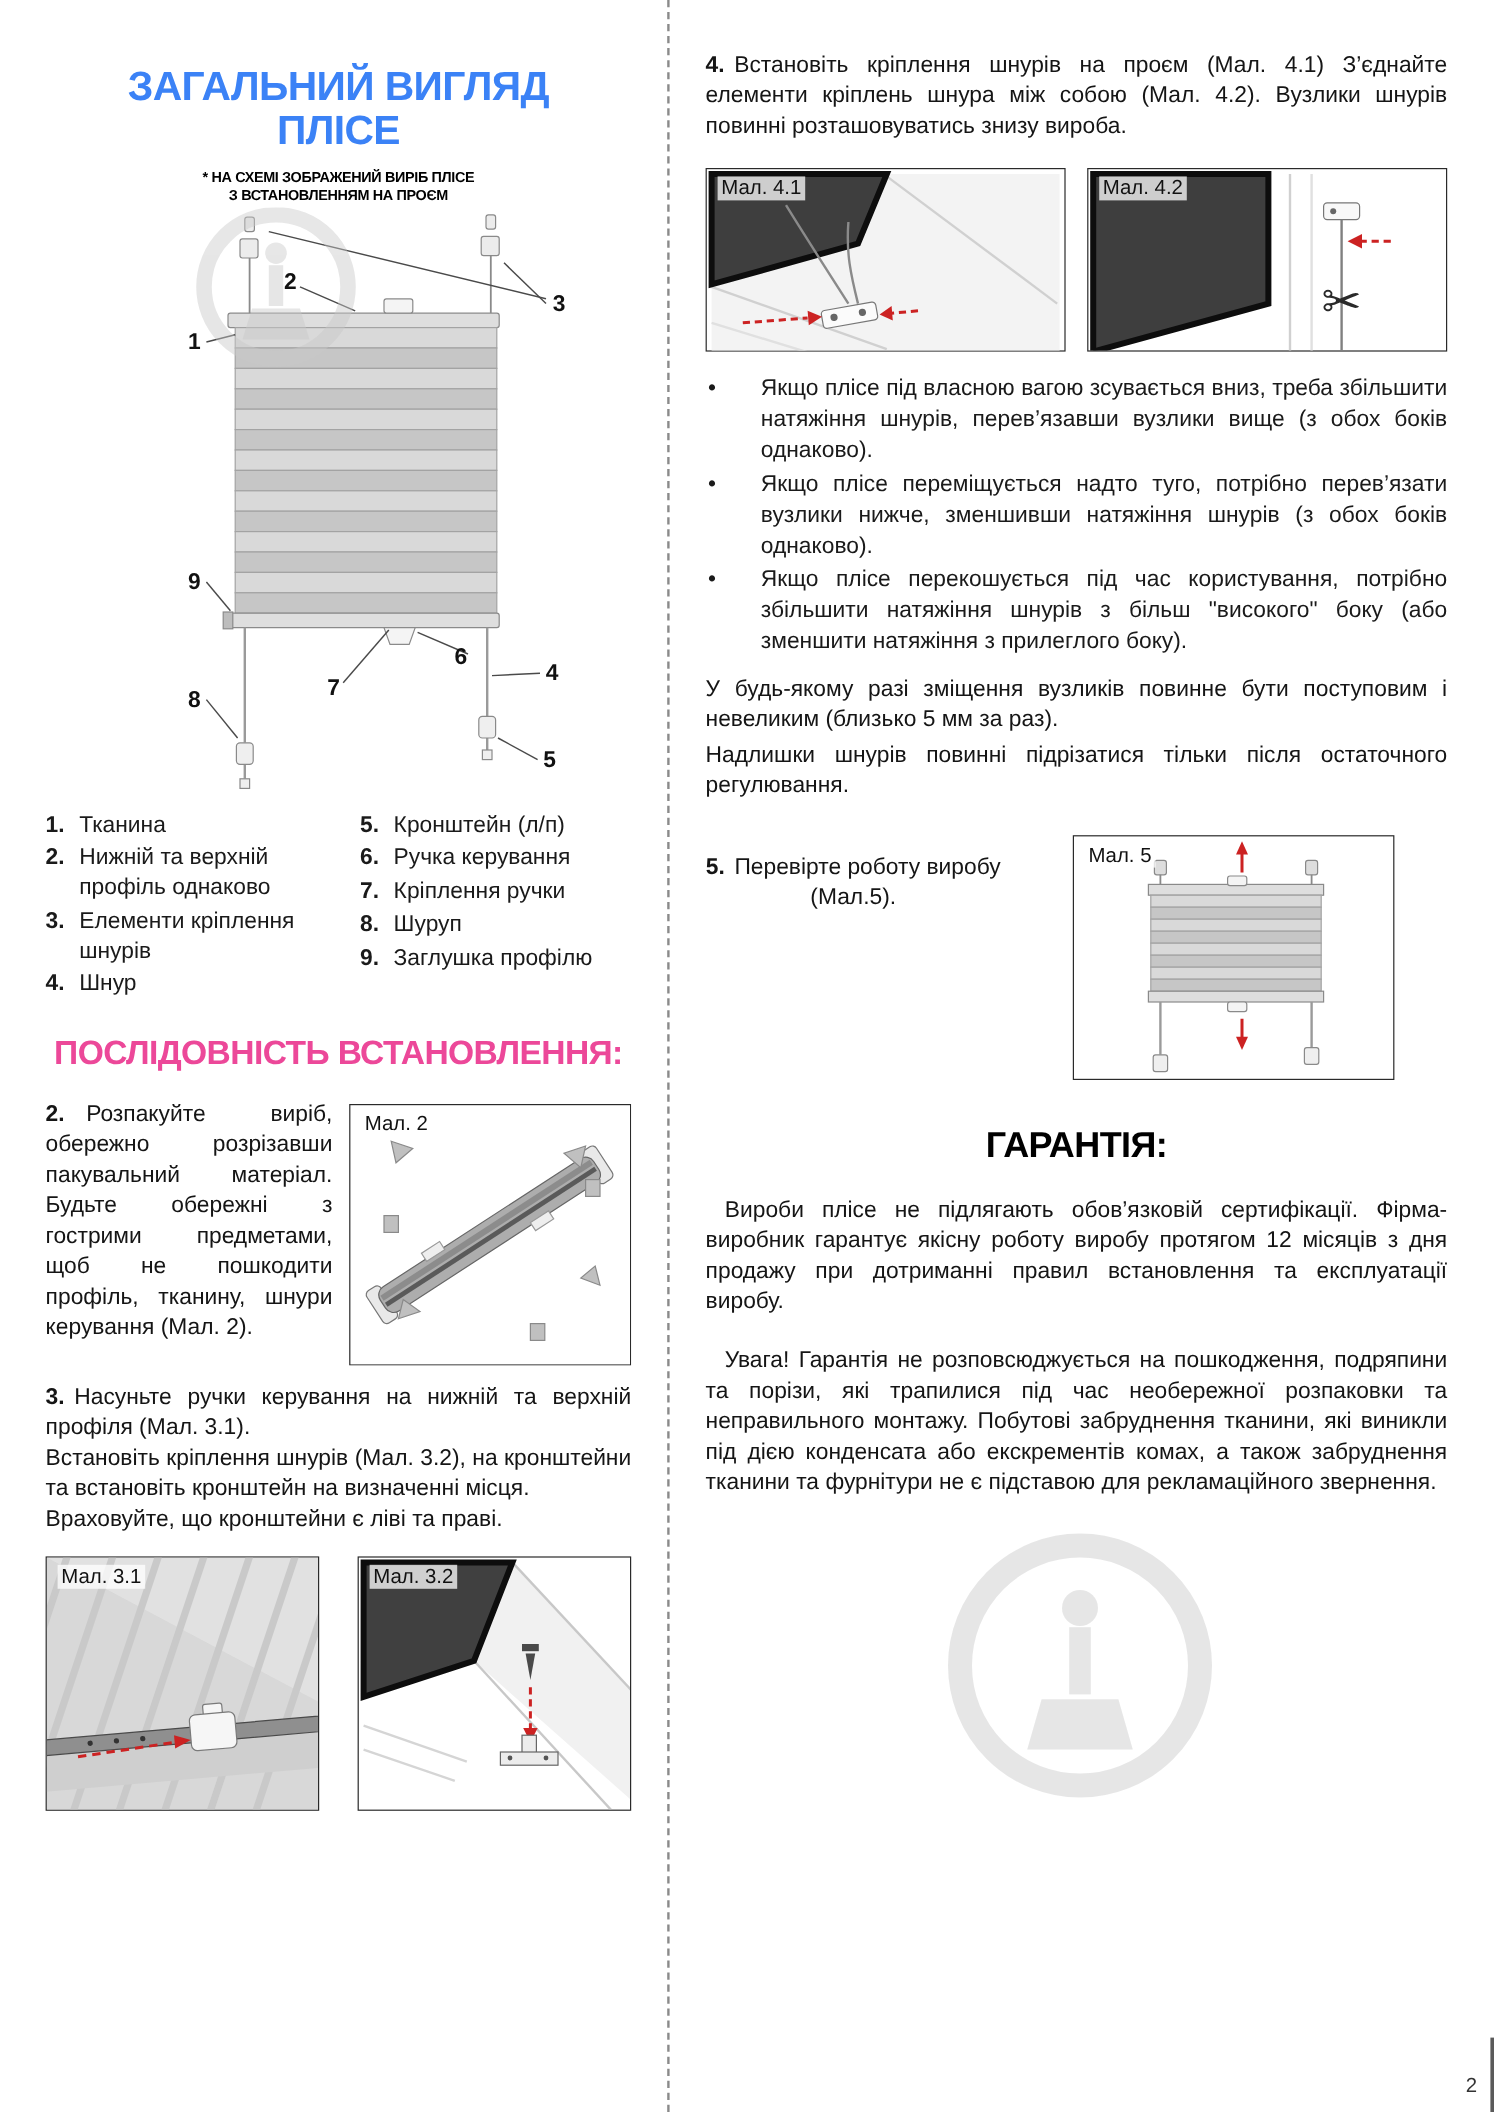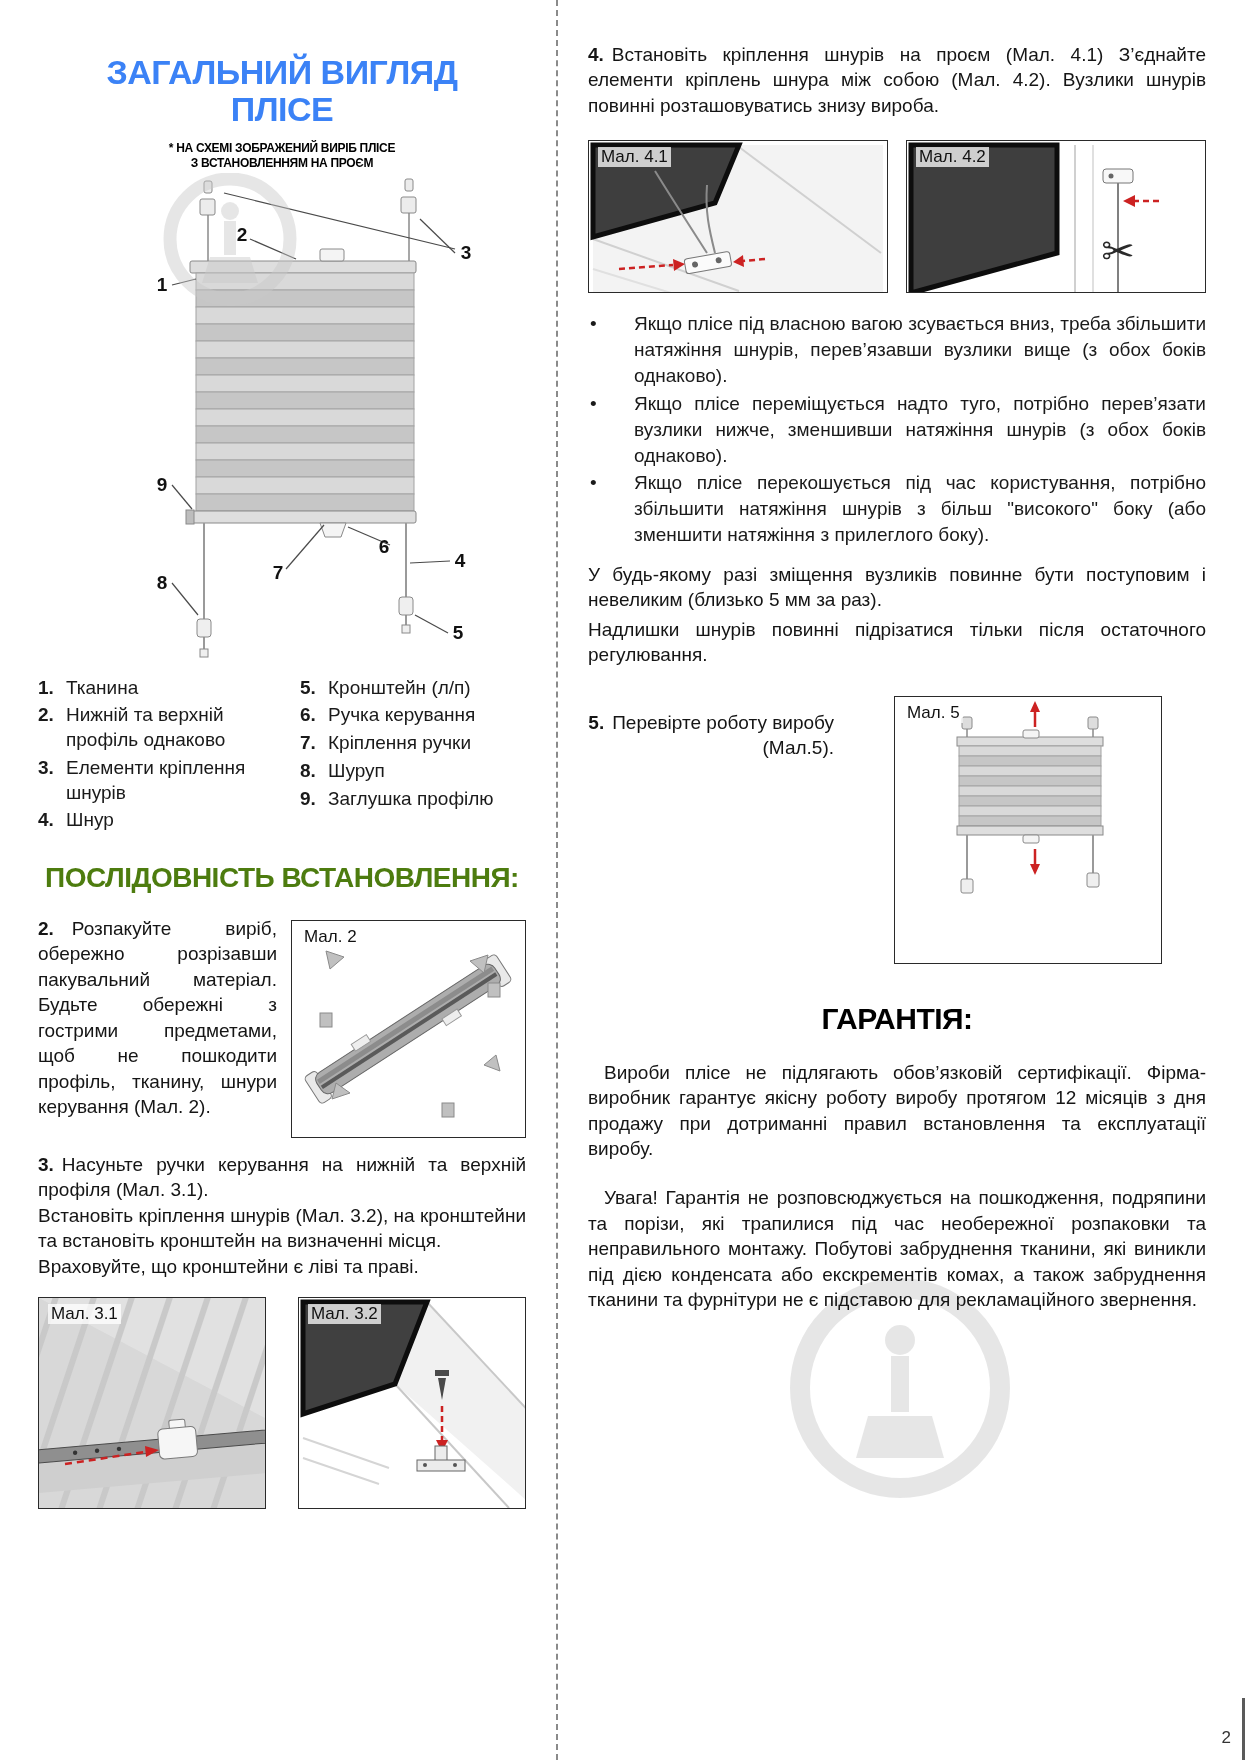--- a/index.html
+++ b/index.html
@@ -15,21 +15,21 @@
   h1.doc-title { margin-top:54px; text-align:center; font-size:34px; line-height:1.1;
                  font-weight:bold; letter-spacing:-0.5px; color:#3b82f6; }
   .subtitle { margin-top:12px; text-align:center; font-size:12px; font-weight:bold;
               line-height:1.25; color:#000; letter-spacing:-0.3px; }
 
   .body { font-size:19px; line-height:1.34; text-align:justify; color:#151515; }
   .stepnum { font-weight:bold; margin-right:8px; }
   .stepnum-wide { font-weight:bold; margin-right:18px; }
 
   .section-title { margin-top:26px; text-align:center; font-size:28px; font-weight:bold;
-                   letter-spacing:-0.5px; color:#4d7c0f; }
+                   letter-spacing:-0.5px; color:#ec4899; }
 
   .legend { display:flex; margin-top:8px; font-size:19px; line-height:1.3; }
   .legend-col1 { width:262px; }
   .legend-col2 { width:226px; }
   .legend-item { position:relative; padding-left:28px; margin-bottom:3px; }
   .legend-num { position:absolute; left:0; font-weight:bold; }
 
   .fig { position:relative; border:1px solid #2a2a2a; background:#fff; overflow:hidden; }
   .fig-label { position:absolute; top:6px; left:9px; font-size:17px; color:#111;
                background:rgba(255,255,255,0.75); padding:0 3px; z-index:2; }
@@ -49,21 +49,21 @@
   .bullets { margin-top:18px; }
   .bullet-row { display:flex; margin-bottom:2px; }
   .bullet-dot { width:46px; flex:0 0 46px; font-size:19px; line-height:1.36; text-align:left; padding-left:2px; }
   .bullet-text { flex:1; font-size:19px; line-height:1.36; text-align:justify; }
 
   .notes { margin-top:14px; }
   .notes p { margin-bottom:4px; }
 
   .step5-row { margin-top:28px; display:flex; }
   .step5-text { width:246px; margin-top:14px; }
-  .fig5 { width:268px; height:268px; margin-left:auto; margin-right:44px; }
+  .fig5 { width:268px; height:204px; margin-left:auto; margin-right:44px; }
 
   .warranty-title { margin-top:38px; text-align:center; font-size:30px; font-weight:bold;
                     letter-spacing:-0.5px; color:#000; }
   .warranty-p { margin-top:24px; text-indent:16px; }
 
   .watermark-bottom { position:absolute; left:770px; top:1258px; z-index:0; }
   .col-right { z-index:1; }
   .col-left { z-index:1; }
 
   .edge-mark { position:absolute; right:0; bottom:0; width:3px; height:62px; background:#5a5a5a; }
@@ -379,21 +379,21 @@
       </div>
     </div>
 
     <div class="notes">
       <p class="body">У будь-якому разі зміщення вузликів повинне бути поступовим і невеликим (близько 5 мм за раз).</p>
       <p class="body">Надлишки шнурів повинні підрізатися тільки після остаточного регулювання.</p>
     </div>
 
     <div class="step5-row">
       <div class="step5-text">
-        <p class="body" style="text-align:right;"><b class="stepnum">5.</b><span>Перевірте роботу виробу (Мал.5).</span></p>
+        <p class="body" style="text-align:center;"><b class="stepnum">5.</b><span>Перевірте роботу виробу (Мал.5).</span></p>
       </div>
       <div class="fig fig5">
         <div class="fig-label">Мал. 5</div>
         <svg width="266" height="216" viewBox="0 0 266 216">
           <g fill="#ddd" stroke="#8a8a8a">
             <rect x="67" y="20" width="10" height="12" rx="2"></rect>
             <rect x="193" y="20" width="10" height="12" rx="2"></rect>
           </g>
           <line x1="72" y1="32" x2="72" y2="40" stroke="#8a8a8a" stroke-width="1.5"></line>
           <line x1="198" y1="32" x2="198" y2="40" stroke="#8a8a8a" stroke-width="1.5"></line>

